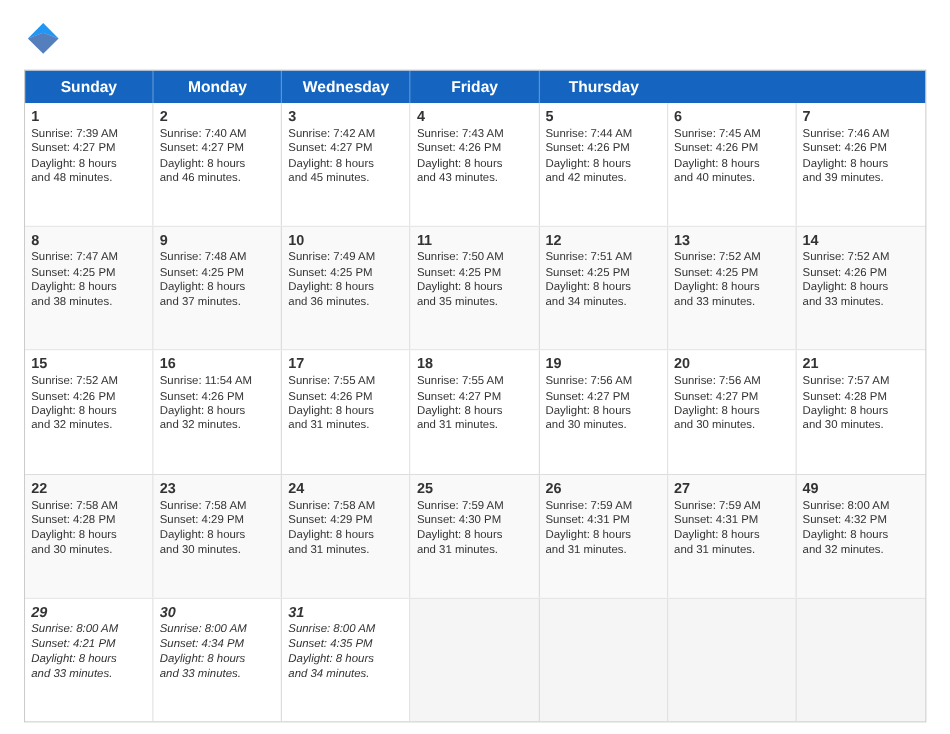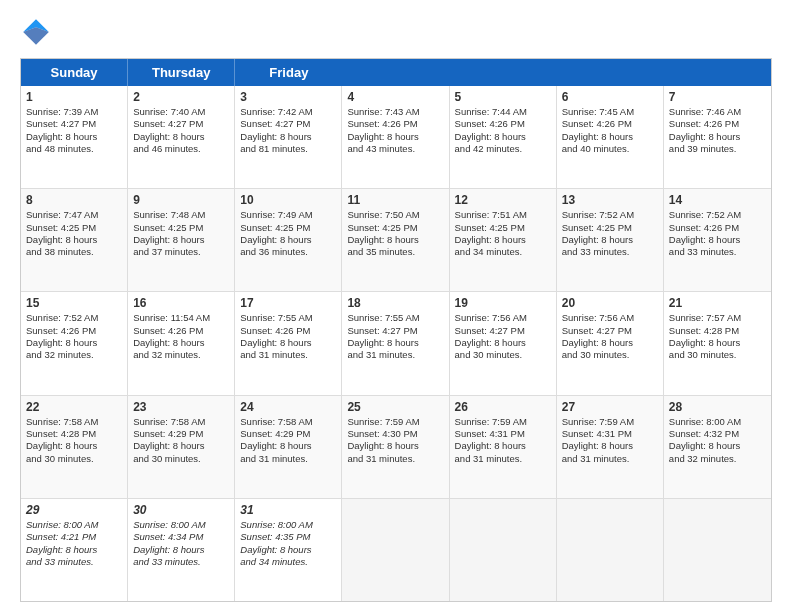--- a/index.html
+++ b/index.html
@@ -124,22 +124,24 @@
     </div>
     <div class="title-block">
       <div class="month-title"></div>
       <div class="subtitle"></div>
     </div>
   </div>
 
   <div class="calendar">
     <div class="cal-header-row">
     <div class="cal-header-cell">Sunday</div>
+        <div class="cal-header-cell">Monday</div>
+        <div class="cal-header-cell">Wednesday</div>
+        <div class="cal-header-cell">Friday</div>
         <div class="cal-header-cell">Thursday</div>
-        <div class="cal-header-cell">Friday</div>
       </div>
     <div class="cal-body">
     <div class="cal-row">
           <div class="cal-cell">
             <span class="day-num">1</span>
             <span class="cell-line">Sunrise: 7:39 AM</span>
             <span class="cell-line">Sunset: 4:27 PM</span>
             <span class="cell-line">Daylight: 8 hours</span>
             <span class="cell-line">and 48 minutes.</span>
           </div>
@@ -148,21 +150,21 @@
             <span class="cell-line">Sunrise: 7:40 AM</span>
             <span class="cell-line">Sunset: 4:27 PM</span>
             <span class="cell-line">Daylight: 8 hours</span>
             <span class="cell-line">and 46 minutes.</span>
           </div>
           <div class="cal-cell">
             <span class="day-num">3</span>
             <span class="cell-line">Sunrise: 7:42 AM</span>
             <span class="cell-line">Sunset: 4:27 PM</span>
             <span class="cell-line">Daylight: 8 hours</span>
-            <span class="cell-line">and 81 minutes.</span>
+            <span class="cell-line">and 45 minutes.</span>
           </div>
           <div class="cal-cell">
             <span class="day-num">4</span>
             <span class="cell-line">Sunrise: 7:43 AM</span>
             <span class="cell-line">Sunset: 4:26 PM</span>
             <span class="cell-line">Daylight: 8 hours</span>
             <span class="cell-line">and 43 minutes.</span>
           </div>
           <div class="cal-cell">
             <span class="day-num">5</span>
@@ -325,21 +327,21 @@
             <span class="cell-line">and 31 minutes.</span>
           </div>
           <div class="cal-cell alt-row">
             <span class="day-num">27</span>
             <span class="cell-line">Sunrise: 7:59 AM</span>
             <span class="cell-line">Sunset: 4:31 PM</span>
             <span class="cell-line">Daylight: 8 hours</span>
             <span class="cell-line">and 31 minutes.</span>
           </div>
           <div class="cal-cell alt-row">
-            <span class="day-num">28</span>
+            <span class="day-num">49</span>
             <span class="cell-line">Sunrise: 8:00 AM</span>
             <span class="cell-line">Sunset: 4:32 PM</span>
             <span class="cell-line">Daylight: 8 hours</span>
             <span class="cell-line">and 32 minutes.</span>
           </div>
         </div>
         <div class="cal-row">
           <div class="cal-cell">
             <span class="day-num">29</span>
             <span class="cell-line">Sunrise: 8:00 AM</span>

